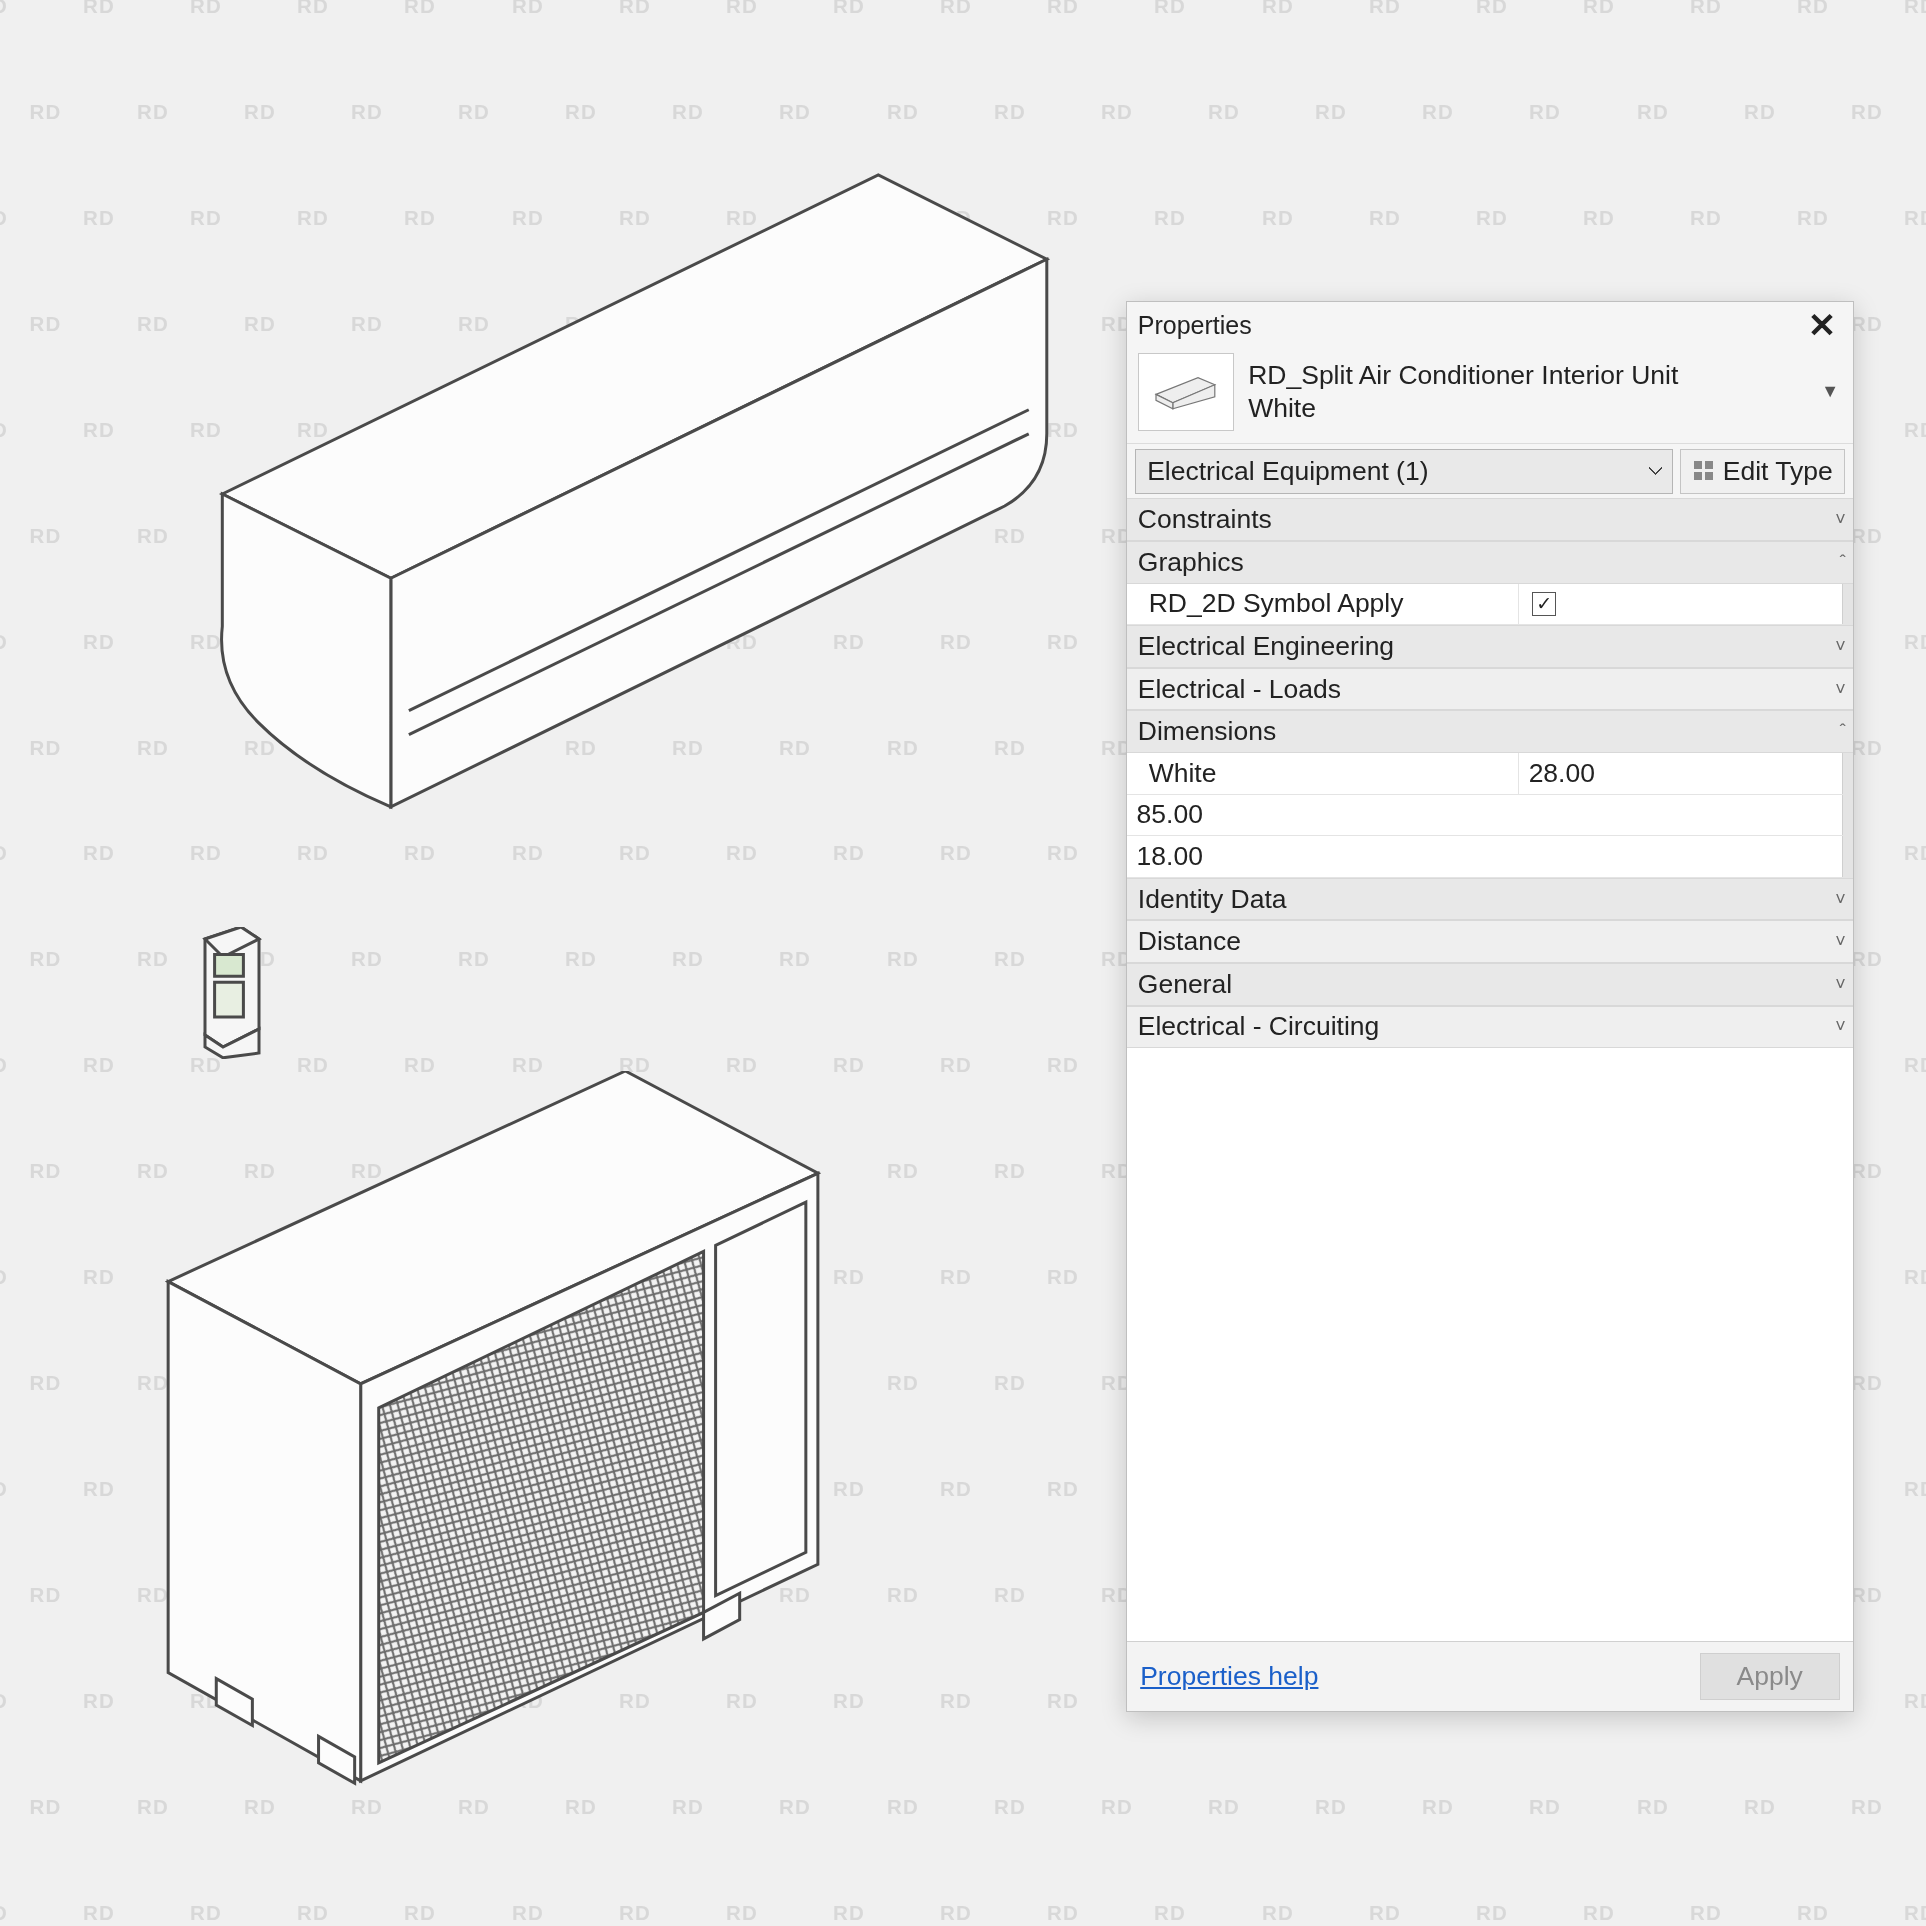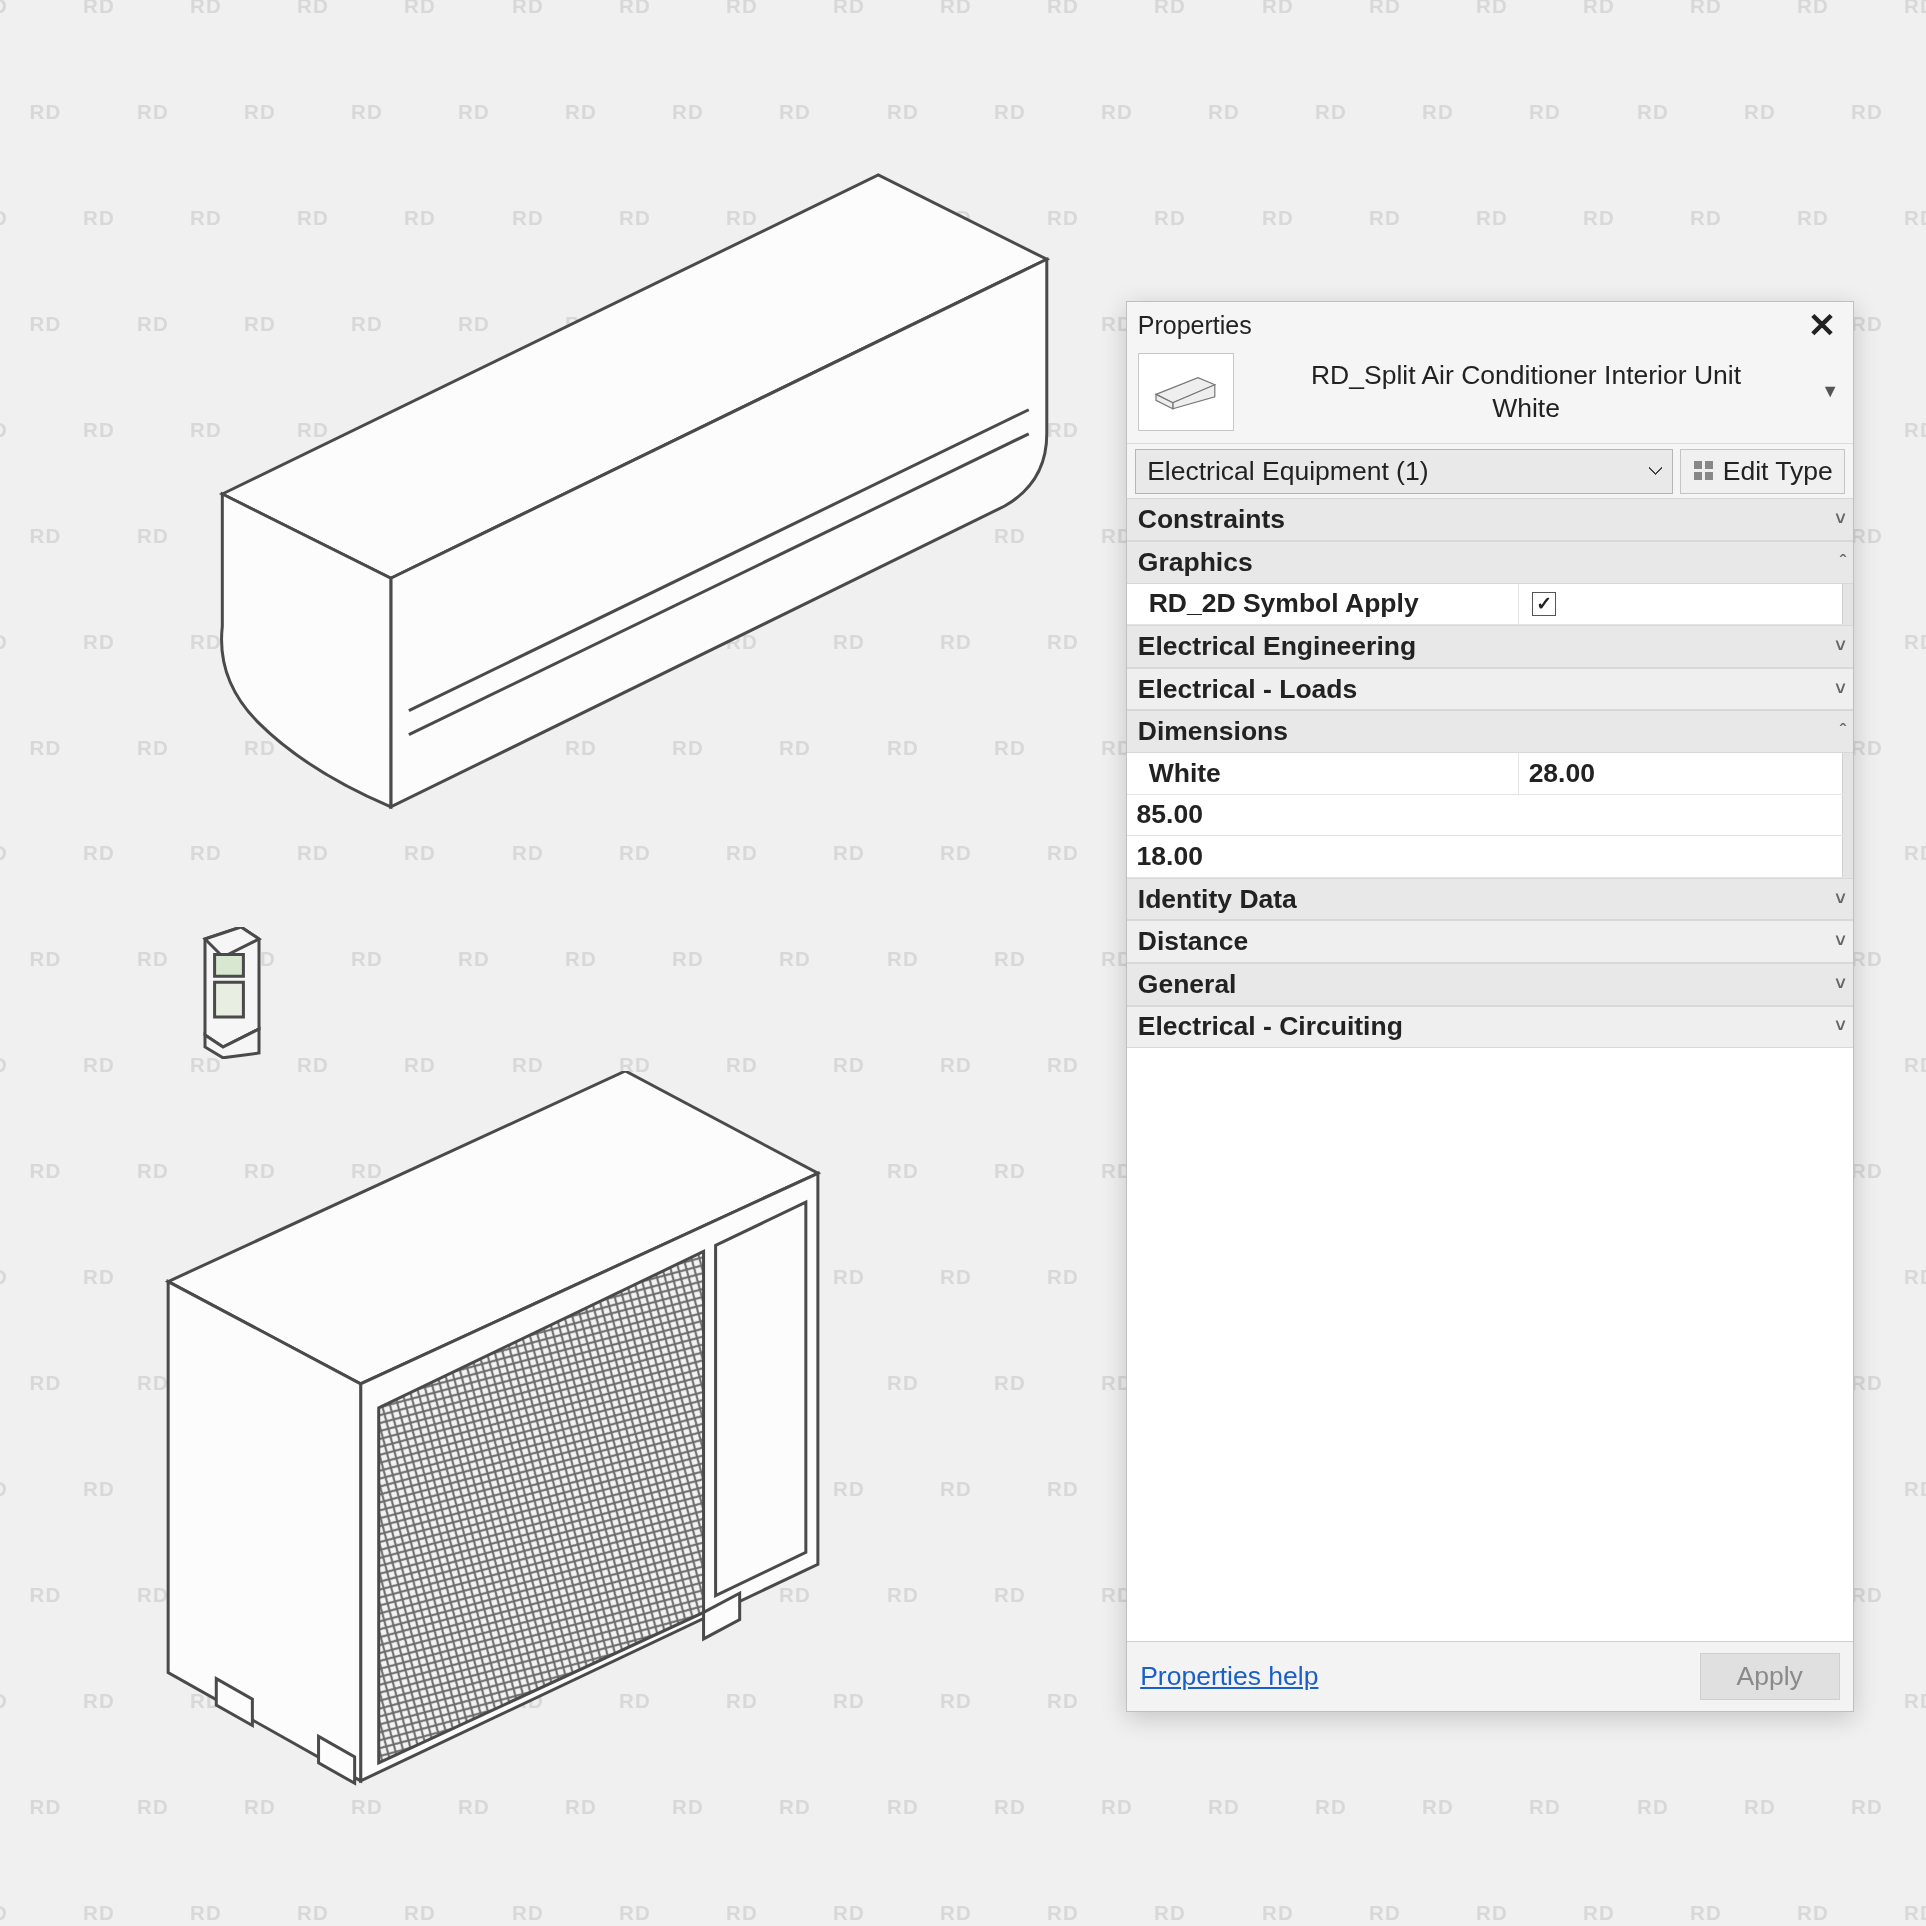--- a/index.html
+++ b/index.html
@@ -77,21 +77,20 @@
     width: 96px; height: 78px;
     background: #fff;
     border: 0.6px solid #c8c8c8;
     display: flex; align-items: center; justify-content: center;
   }
   .thumb svg { width: 72px; height: 36px; }
   .type-name {
     flex: 1;
     font-size: 26.5px;
     line-height: 1.25;
-    text-align: center;
   }
   .type-drop {
     width: 24px; text-align: center;
     font-size: 18px;
     color: #555;
   }
 
   .selector-row {
     display: flex;
     align-items: stretch;
@@ -136,21 +135,20 @@
       linear-gradient(#888,#888) left 2.4px top 2.4px / 8.4px 8.4px no-repeat,
       linear-gradient(#888,#888) left 13.2px top 2.4px / 8.4px 8.4px no-repeat,
       linear-gradient(#888,#888) left 2.4px top 13.2px / 8.4px 8.4px no-repeat,
       linear-gradient(#888,#888) left 13.2px top 13.2px / 8.4px 8.4px no-repeat;
   }
 
   .props-body {
     flex: 1;
     overflow: auto;
     background: #fff;
-    font-weight: bold;
   }
   .group-header {
     background: #e8e8e8;
     padding: 4.8px 10.8px;
     font-size: 26.5px;
     border-top: 0.6px solid #d8d8d8;
     border-bottom: 0.6px solid #d8d8d8;
     display: flex;
     justify-content: space-between;
     align-items: center;

